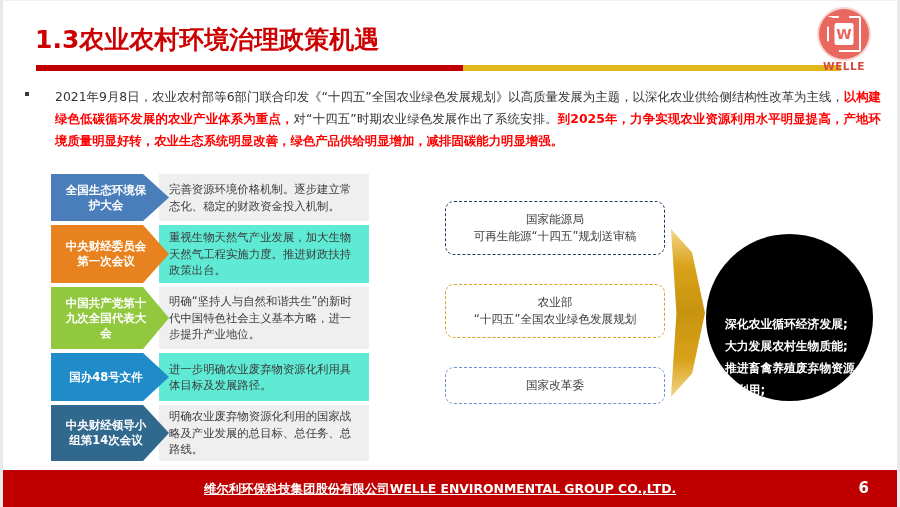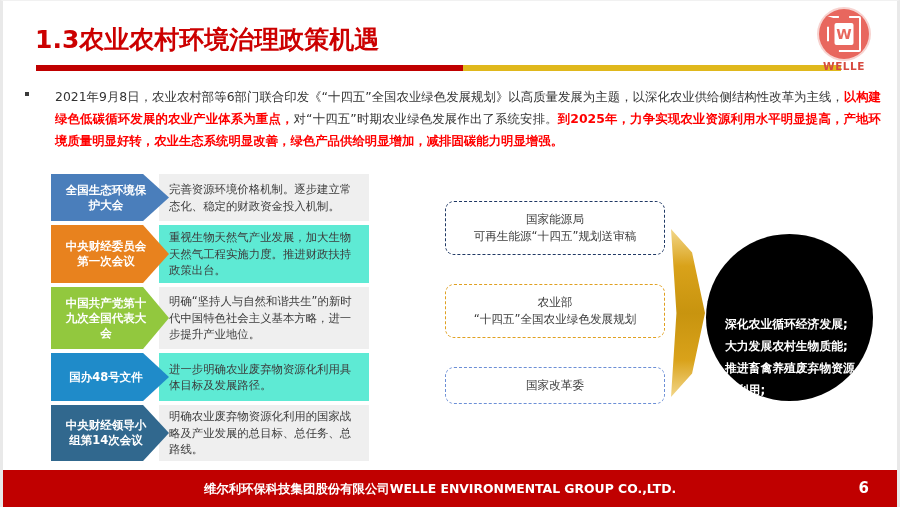--- a/index.html
+++ b/index.html
@@ -243,20 +243,21 @@
     top: 0;
     width: 100%;
     height: 37px;
     line-height: 37px;
     text-align: center;
     color: #ffffff;
     font-size: 12.4px;
     font-weight: bold;
     padding-right: 20px;
     box-sizing: border-box;
+    text-decoration: underline;
   }
   .footer-page {
     position: absolute;
     right: 28px;
     top: 0;
     line-height: 37px;
     color: #ffffff;
     font-size: 15px;
     font-weight: bold;
   }

